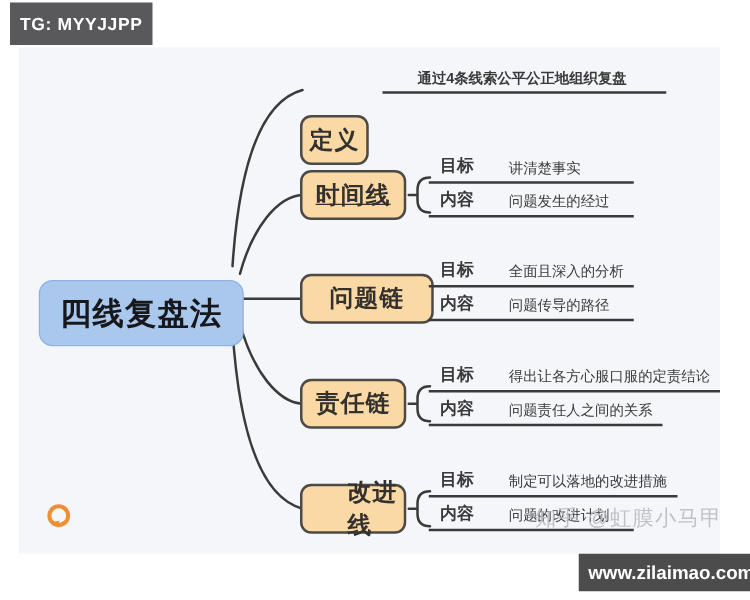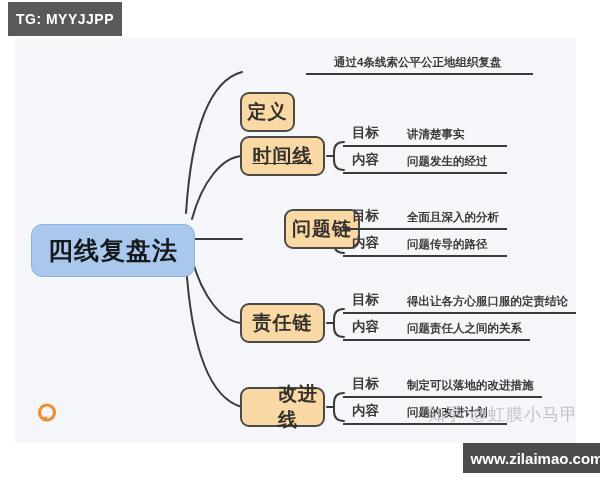--- a/index.html
+++ b/index.html
@@ -33,35 +33,35 @@
   }
   .bnode{
     background:var(--c-branch-fill,#fbd9a5);
     border:2px solid var(--c-branch-border,#4c4a46);
     border-radius:9px;box-sizing:border-box;height:40px;
     display:flex;align-items:center;justify-content:center;
     font-size:19px;font-weight:bold;color:#33312e;letter-spacing:1px;
   }
   .b0{left:240px;top:52px;width:55px;margin-top:40px;}
   .b1{left:240px;top:136px;width:85px;text-decoration:underline;}
-  .b2{left:240px;top:209px;width:76px;margin-left:44px;}
+  .b2{left:240px;top:219px;width:107px;}
   .b3{left:240px;top:303px;width:85px;}
   .b4{left:240px;top:387px;width:85px;padding-left:36px;}
   .row{
     height:20px;box-sizing:content-box;
     border-bottom:2px solid var(--c-line,#3a3a3a);
     display:flex;align-items:flex-end;white-space:nowrap;
     padding:0 8px 3px 0;
   }
   .grow{left:343px;min-width:156px;}
   .row .rlabel{
     display:inline-block;width:64px;flex:0 0 64px;
     font-size:13.5px;font-weight:bold;color:#3a3a3a;padding-left:9px;box-sizing:border-box;
   }
-  .row .rvalue{font-size:11.5px;font-weight:bold;color:#3a3a3a;}
+  .row .rvalue{font-size:11.5px;font-weight:normal;color:#3a3a3a;}
   .note-row{
     left:306px;top:50px;height:20px;min-width:191px;
     border-bottom:2px solid var(--c-line,#3a3a3a);
     display:flex;align-items:flex-end;white-space:nowrap;
     padding:0 8px 3px 28px;
     font-size:11.5px;font-weight:bold;color:#3a3a3a;
   }
   .logo{left:36px;top:402px;display:flex;align-items:center;gap:6px;}
   .logo-text{font-size:17px;color:#9fa0a5;font-weight:500;letter-spacing:1px;}
   .wm-user{

